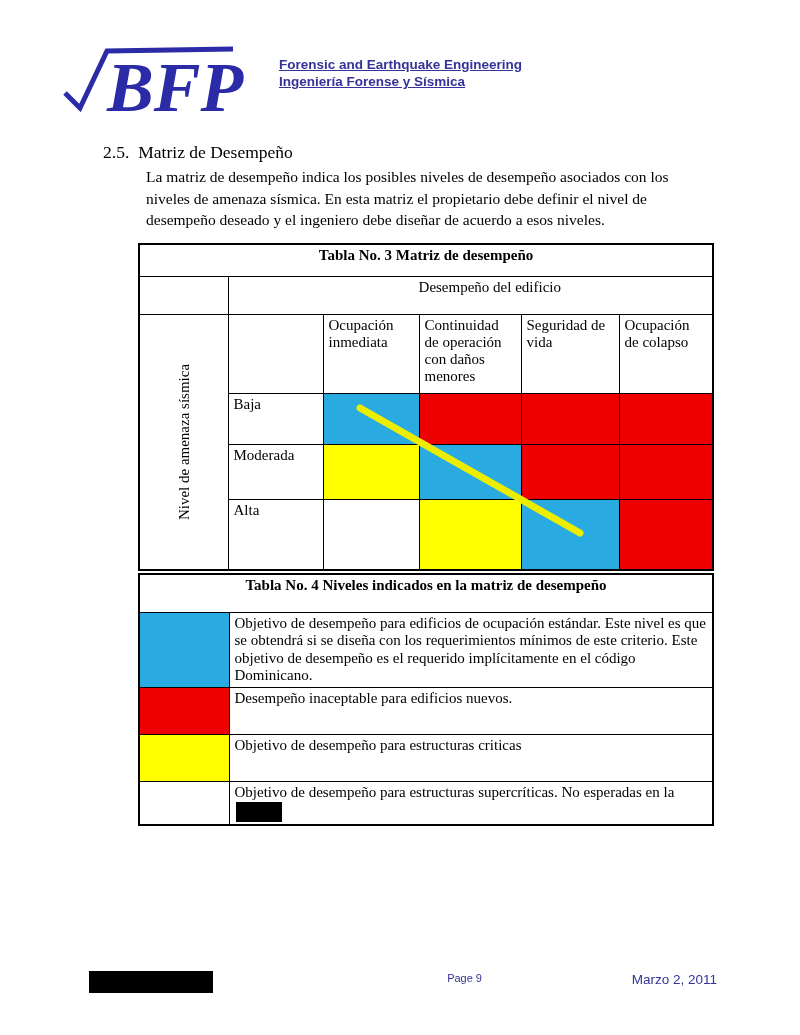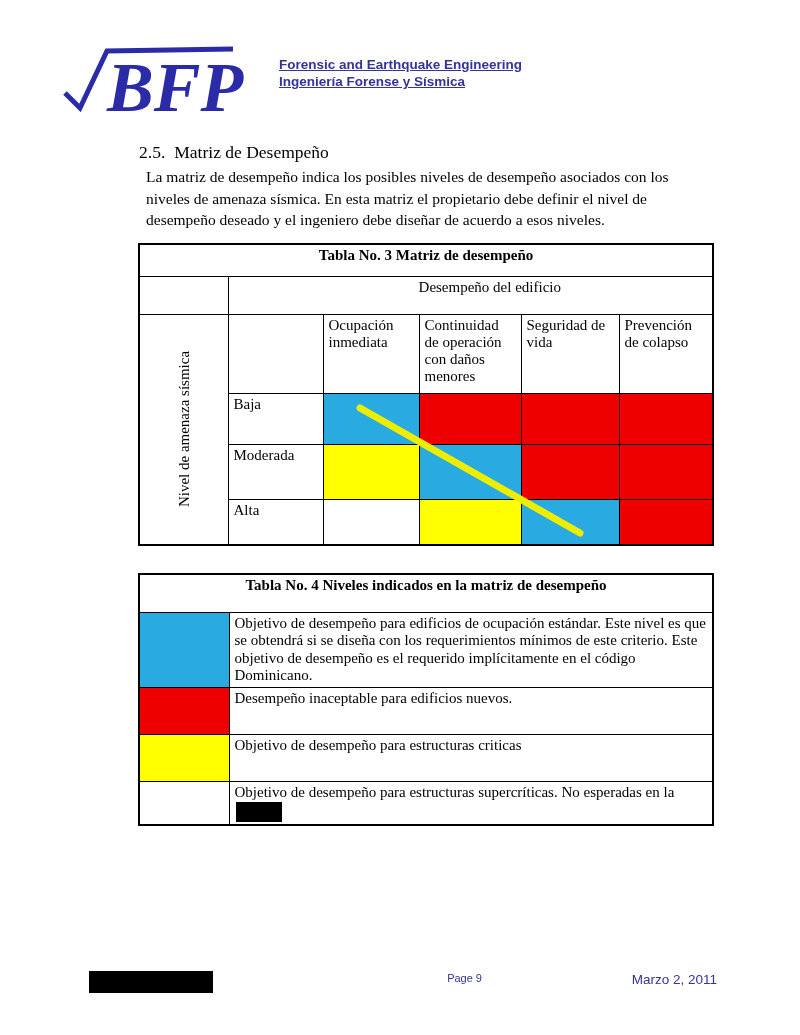--- a/index.html
+++ b/index.html
@@ -10,21 +10,21 @@
   }
 
   
   .logo-svg{position:absolute;left:63px;top:34px;}
   .logo-stroke{fill:none;stroke:var(--logo,#2b2ba8);stroke-width:5;stroke-linejoin:miter;}
   .logo-word{fill:var(--logo,#2b2ba8);font-family:"Liberation Serif",serif;font-style:italic;font-weight:bold;font-size:70px;}
   .taglines{position:absolute;left:279px;top:56px;font-family:"Liberation Sans","DejaVu Sans",sans-serif;
     font-size:13.5px;font-weight:bold;color:var(--brand,#333399);line-height:17px;text-decoration:underline;}
 
   
-  .heading{position:absolute;left:103px;top:142px;font-size:17.5px;margin-left:36px;}
+  .heading{position:absolute;left:103px;top:142px;font-size:17.5px;}
   .heading .num{margin-right:9px;}
   .para{position:absolute;left:146px;top:166px;width:566px;font-size:15.5px;line-height:21.5px;}
 
   
   table{border-collapse:collapse;table-layout:fixed;}
   td{border:1px solid #000;padding:2px 5px;vertical-align:top;font-size:15px;overflow:hidden;}
   .t3{position:absolute;left:138px;top:243px;width:574px;border:2px solid #000;}
   .t4{position:absolute;left:138px;top:573px;width:574px;border:2px solid #000;}
   .ttl{font-weight:bold;text-align:center;}
   .ctr{text-align:center;padding-left:44px;}
@@ -84,37 +84,37 @@
     <td colspan="5" class="ctr">Desempeño del edificio</td>
   </tr>
   <tr style="height:79px">
     <td rowspan="4" class="axis-cell">
       <div class="axis-rot">Nivel de amenaza sísmica</div>
     </td>
     <td></td>
     <td>Ocupación inmediata</td>
     <td>Continuidad de operación con daños menores</td>
     <td>Seguridad de vida</td>
-    <td>Prevención de colapso</td>
+    <td>Ocupación de colapso</td>
   </tr>
   <tr style="height:51px">
     <td>Baja</td>
     <td data-color="blue"></td>
     <td data-color="red"></td>
     <td data-color="red"></td>
     <td data-color="red"></td>
   </tr>
   <tr style="height:55px">
     <td>Moderada</td>
     <td data-color="yellow"></td>
     <td data-color="blue"></td>
     <td data-color="red"></td>
     <td data-color="red"></td>
   </tr>
-  <tr style="height:46px">
+  <tr style="height:71px">
     <td>Alta</td>
     <td data-color="white"></td>
     <td data-color="yellow"></td>
     <td data-color="blue"></td>
     <td data-color="red"></td>
   </tr>
 </tbody>
   </table>
 
 <svg class="diag" viewBox="0 0 574 310">

